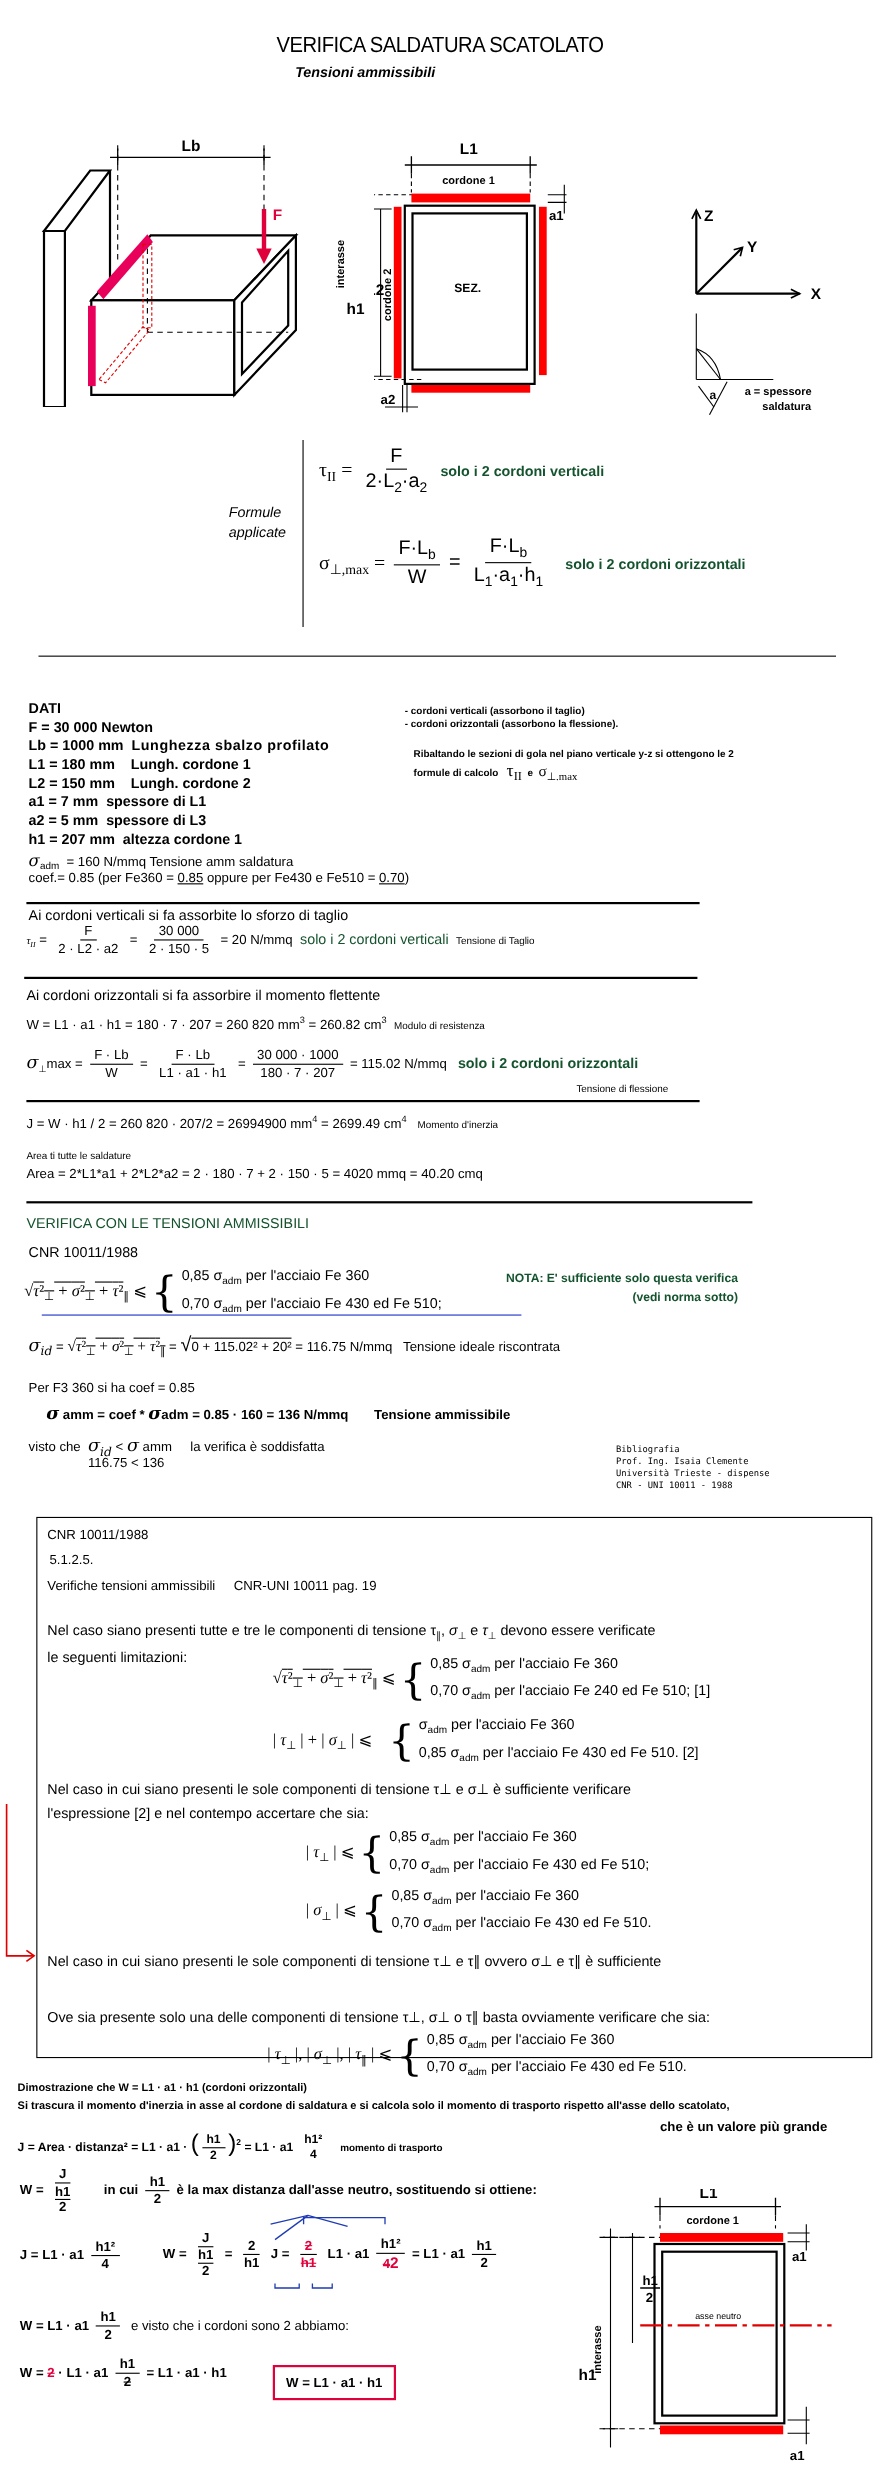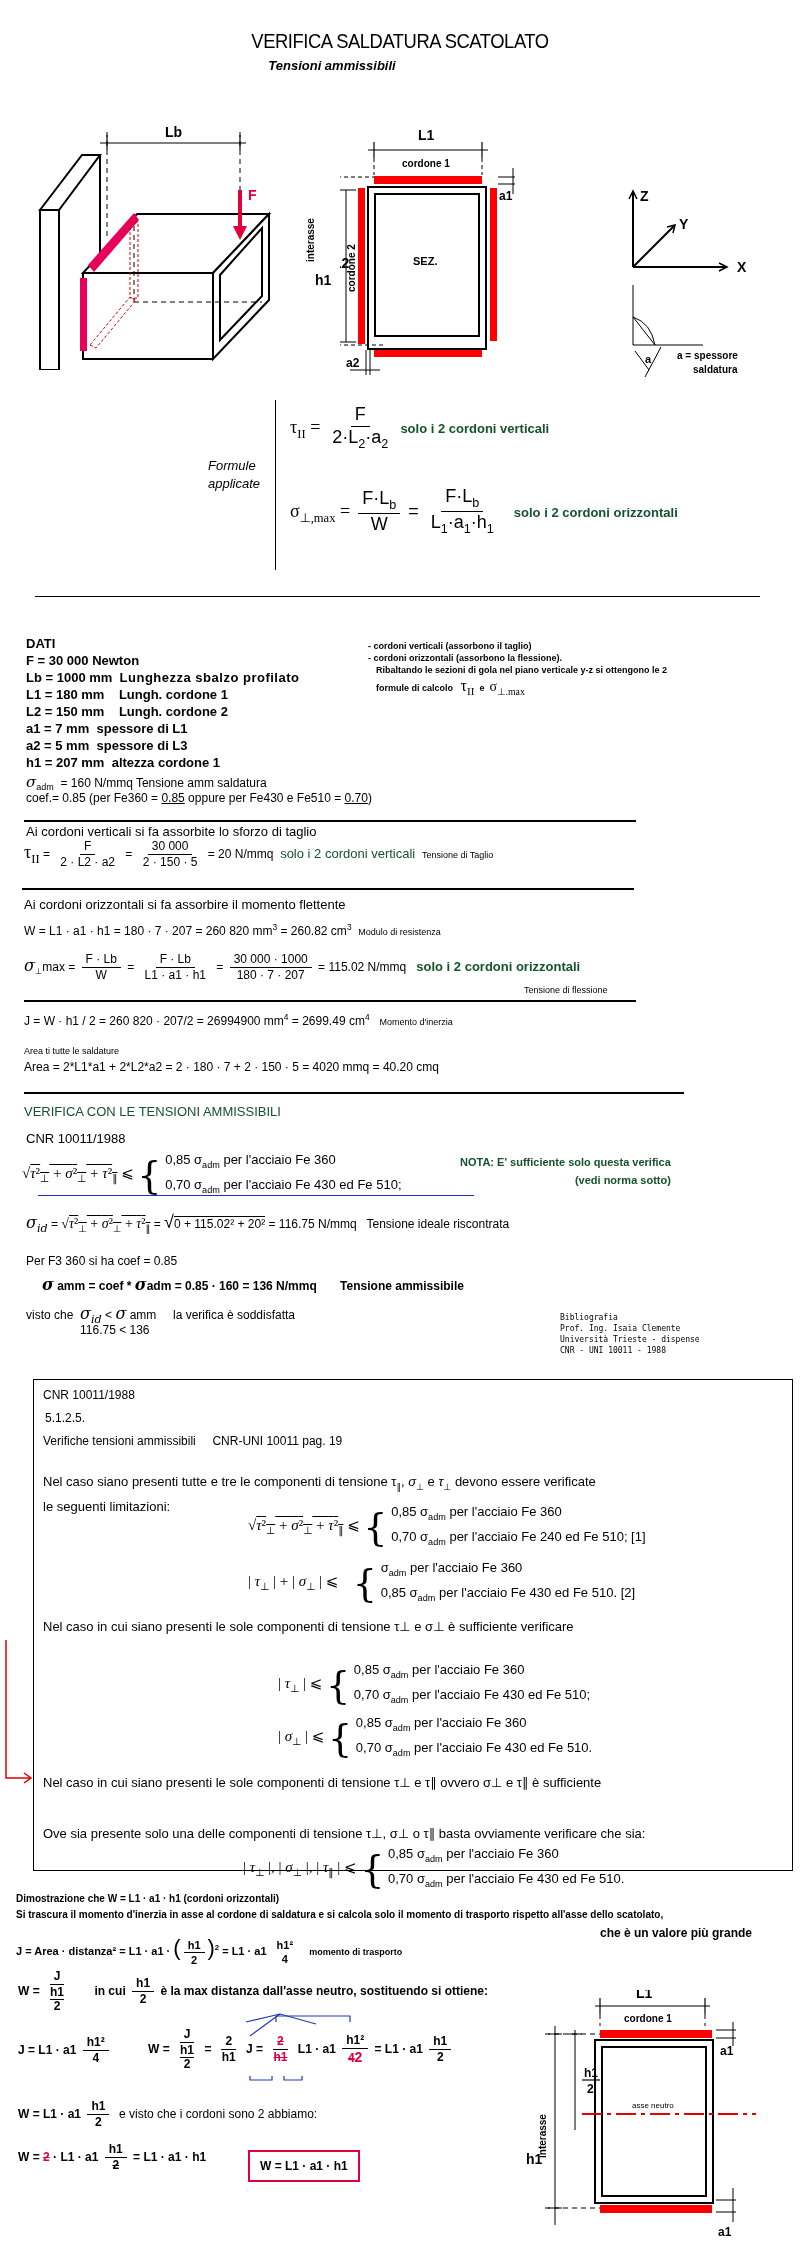--- a/index.html
+++ b/index.html
@@ -183,29 +183,29 @@
 </div>
 <div class="abs" style="left:26px;top:773px;font-size:12px;">
   <span class="greek" style="font-size:15px;">σ</span><sub style="font-size:9px;">adm</sub>&nbsp;&nbsp;<span>= 160  N/mmq  Tensione amm saldatura</span>
 </div>
 <div class="abs" style="left:26px;top:791px;font-size:12px;">
   <span>coef.=  0.85   (per Fe360 = </span><span style="text-decoration:underline;">0.85</span><span> oppure per Fe430 e Fe510 = </span><span style="text-decoration:underline;">0.70</span><span>)</span>
 </div>
 <div class="abs b" style="left:368px;top:640px;font-size:9px;line-height:12px;">
   <div>- cordoni   verticali  (assorbono il taglio)</div>
   <div>- cordoni  orizzontali (assorbono la flessione).</div>
-  <div style="margin-top:0;margin-left:8px;">Ribaltando le  sezioni di gola nel piano verticale y-z si  ottengono le 2</div>
+  <div style="margin-top:15px;margin-left:8px;">Ribaltando le  sezioni di gola nel piano verticale y-z si  ottengono le 2</div>
   <div style="margin-left:8px;margin-top:4px;"><span>formule di calcolo</span>&nbsp;&nbsp;&nbsp;<span class="serif" style="font-size:16px;font-weight:normal;">τ<sub>II</sub></span>&nbsp;&nbsp;<span>e</span>&nbsp;&nbsp;<span class="serif" style="font-size:14px;font-weight:normal;">σ<sub>⊥.max</sub></span></div>
 </div>
 
 <div class="hr" style="left:24px;width:612px;top:820px;"></div>
 
 <div class="abs" style="left:26px;top:824px;font-size:13px;">Ai cordoni verticali si fa assorbite lo sforzo di taglio</div>
 <div class="abs" style="left:24px;top:840px;font-size:12px;">
-  <span class="serif" style="font-size:18px;">τ<sub>II</sub></span> =
+  <span class="serif" style="font-size:10px;font-style:italic;">τ<sub>II</sub></span> =
   <span class="frac">
       <span class="num">F</span>
       <span class="den">2 · L2 · a2</span>
     </span> =
   <span class="frac">
       <span class="num">30 000</span>
       <span class="den">2 · 150 · 5</span>
     </span>
   <span>= 20  N/mmq</span>&nbsp;
   <span class="darkblue" style="font-size:13px;">solo i 2 cordoni verticali</span>&nbsp;
@@ -311,20 +311,21 @@
 <div class="abs" style="left:248px;top:1558px;font-size:13px;">
   <span class="serif" style="font-size:15px;">| <i>τ</i><sub>⊥</sub> | + | <i>σ</i><sub>⊥</sub> | ⩽</span>&nbsp;&nbsp;&nbsp;
   <span class="brace">{</span>
   <span class="stack">
     <div><span>σ</span><sub>adm</sub><span> per l'acciaio Fe 360</span></div>
     <div><span>0,85 σ</span><sub>adm</sub><span> per l'acciaio Fe 430 ed Fe 510.  [2]</span></div>
   </span>
 </div>
 <div class="abs" style="left:43px;top:1616px;font-size:13px;line-height:22px;">
   <div>Nel caso in cui siano presenti le sole componenti di tensione τ⊥ e σ⊥ è sufficiente verificare</div>
+  <div>l'espressione [2] e nel contempo  accertare che sia:</div>
 </div>
 <div class="abs" style="left:278px;top:1660px;font-size:13px;">
   <span class="serif" style="font-size:15px;">| <i>τ</i><sub>⊥</sub> | ⩽</span>
   <span class="brace">{</span>
   <span class="stack">
     <div><span>0,85 σ</span><sub>adm</sub><span> per l'acciaio Fe 360</span></div>
     <div><span>0,70 σ</span><sub>adm</sub><span> per l'acciaio Fe 430 ed Fe 510;</span></div>
   </span>
 </div>
 <div class="abs" style="left:278px;top:1713px;font-size:13px;">

